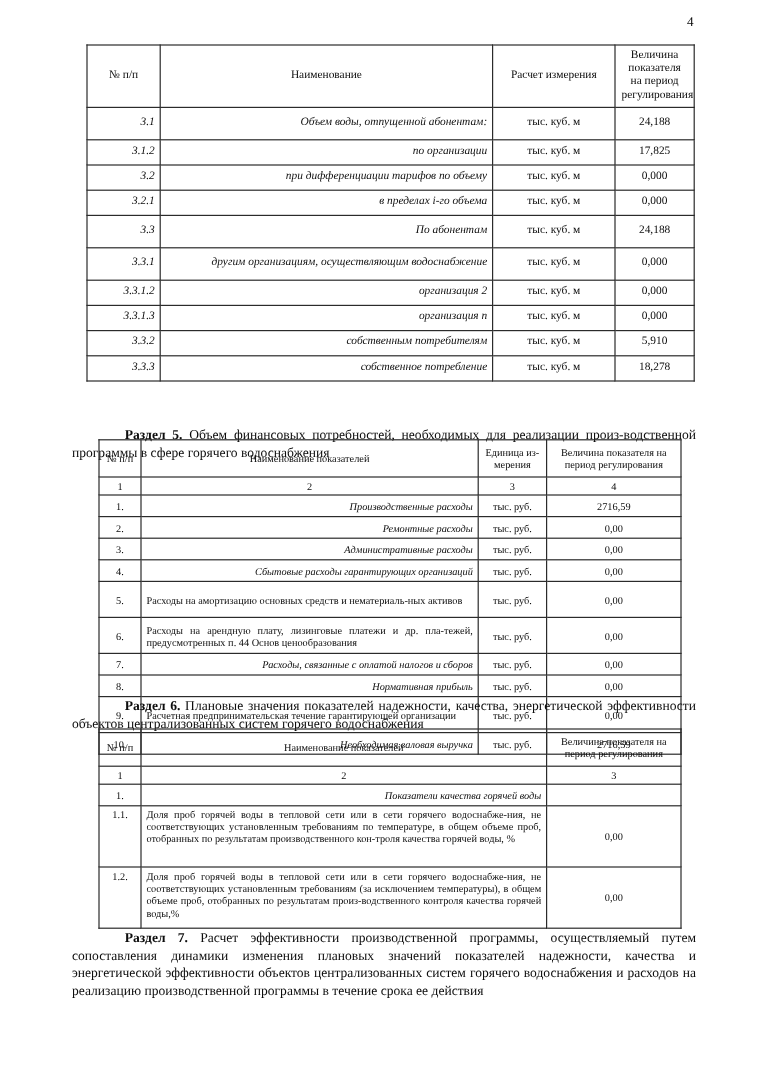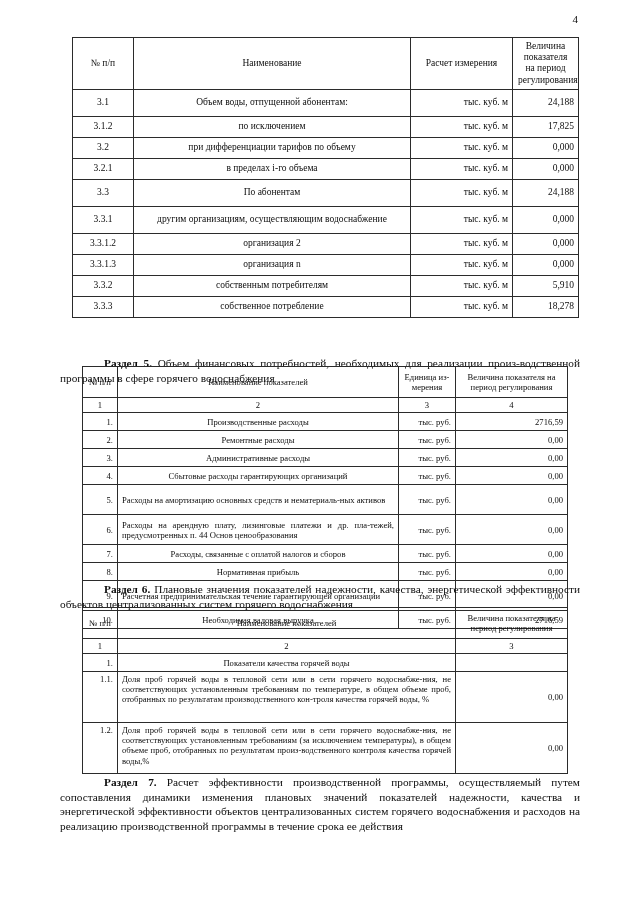--- a/index.html
+++ b/index.html
@@ -36,22 +36,22 @@
     font-size: 9.5px;
     line-height: 1.18;
   }
   table.doc-table td,
   table.doc-table th {
     border: 1px solid #2b2b2b;
     padding: 2px 4px;
     vertical-align: middle;
     font-weight: normal;
   }
-  .c-center { text-align: right; }
-  .c-left   { text-align: center; }
+  .c-center { text-align: center; }
+  .c-left   { text-align: right; font-style: italic; }
   .c-just   { text-align: justify; text-justify: inter-word; hyphens: manual; }
 
   
   #table-volumes {
     position: absolute;
     left: 72px;
     top: 37px;
     width: 506px;
   }
   #table-volumes .hdr td {
@@ -143,21 +143,21 @@
     </thead>
     <tbody>
       <tr class="tall">
         <td class="c-left">3.1</td>
         <td class="c-left">Объем воды, отпущенной абонентам:</td>
         <td class="c-center">тыс. куб. м</td>
         <td class="c-center">24,188</td>
       </tr>
       <tr>
         <td class="c-left">3.1.2</td>
-        <td class="c-left">по исключением</td>
+        <td class="c-left">по организации</td>
         <td class="c-center">тыс. куб. м</td>
         <td class="c-center">17,825</td>
       </tr>
       <tr>
         <td class="c-left">3.2</td>
         <td class="c-left">при дифференциации тарифов по объему</td>
         <td class="c-center">тыс. куб. м</td>
         <td class="c-center">0,000</td>
       </tr>
       <tr>

